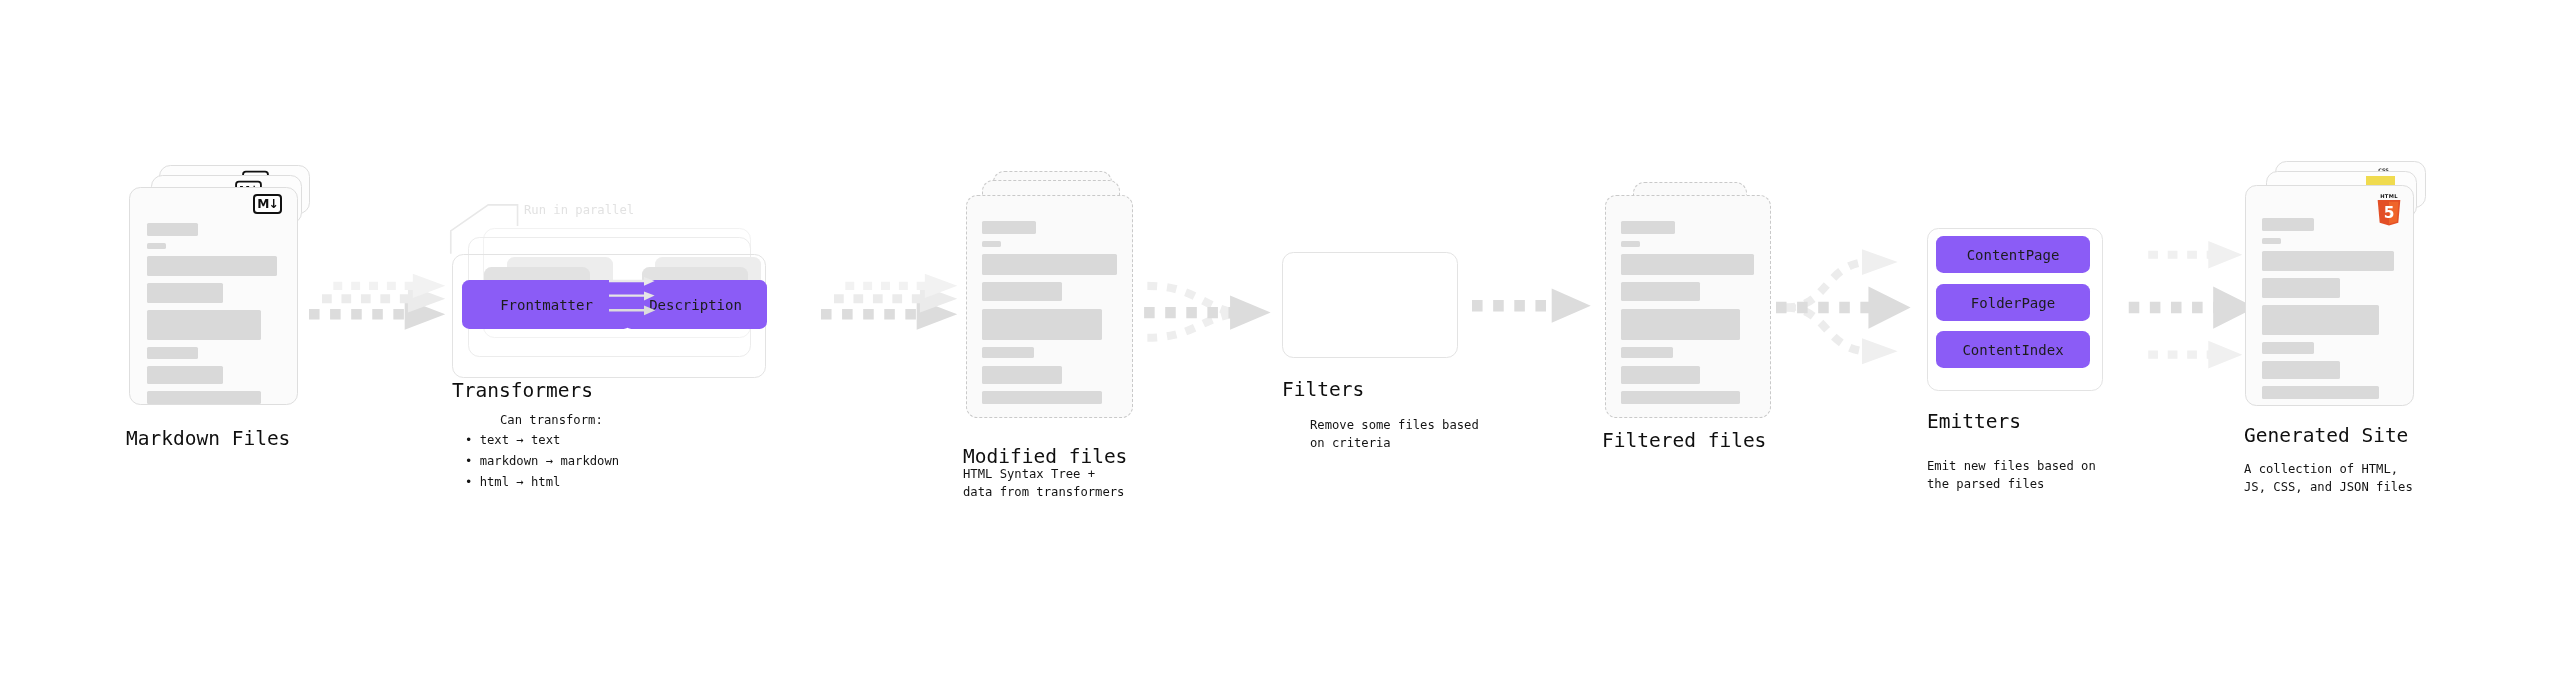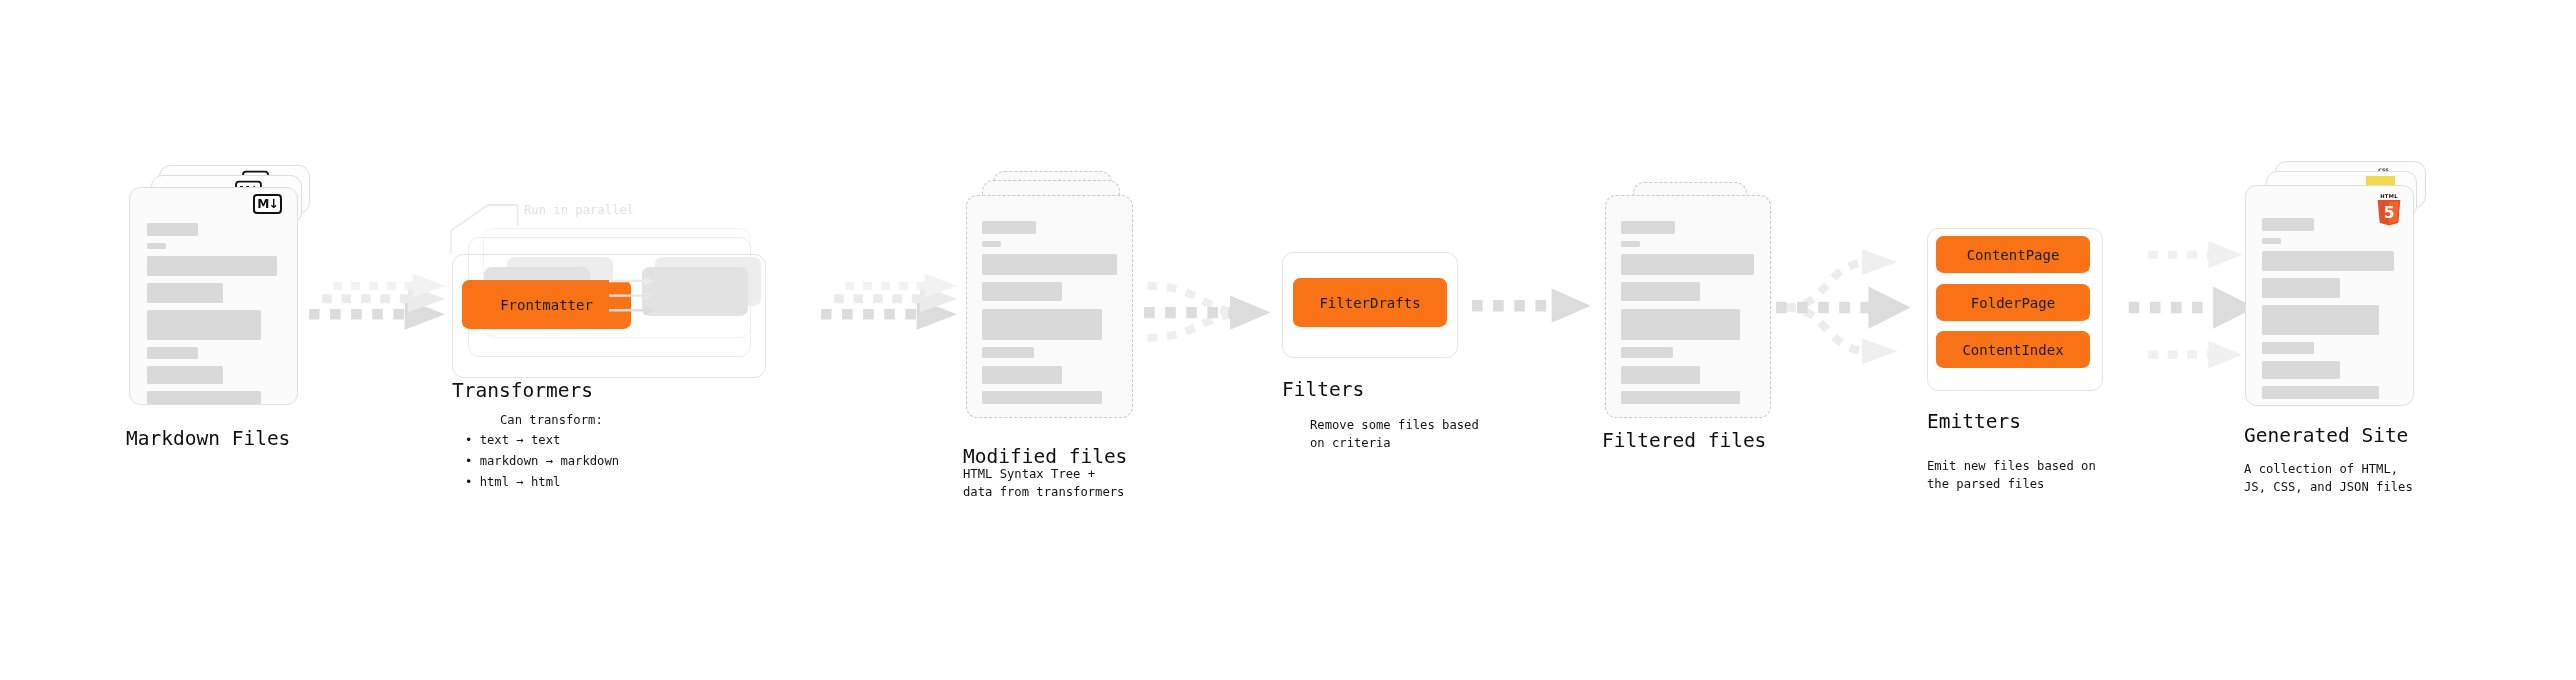--- a/index.html
+++ b/index.html
@@ -48,21 +48,21 @@
     position: absolute;
     border: 1.6px solid #e3e3e3;
     border-radius: 11.4px;
     background: transparent;
   }
   .groupbox.g2 { border-color: #ececec; }
   .groupbox.g3 { border-color: #f2f2f2; }
 
   .chip {
     position: absolute;
-    background: #f97316;
+    background: #8b5cf6;
     border-radius: 7.3px;
     display: flex; align-items: center; justify-content: center;
     font-size: 14px; color: #1c1c1c;
     white-space: nowrap;
     font-family: "DejaVu Sans Mono", "Liberation Mono", monospace;
   }
   .chip.faint1 { background: #e2e2e2; color: transparent; }
   .chip.faint2 { background: #ededed; color: transparent; }
 
   
@@ -138,20 +138,21 @@
   <div class="groupbox g3" style="left:483px; top:228px; width:268px; height:110px;"></div>
   <div class="groupbox g2" style="left:468px; top:237px; width:283px; height:120px;"></div>
   <div class="groupbox" style="left:452px; top:254px; width:314px; height:124px;"></div>
 
   <div class="chip faint2" style="left:507px; top:257px; width:106px; height:49px;"></div>
   <div class="chip faint1" style="left:484px; top:267px; width:106px; height:49px;"></div>
   <div class="chip" style="left:462px; top:280px; width:169px; height:49px;">Frontmatter</div>
 
   <div class="chip faint2" style="left:655px; top:257px; width:106px; height:49px;"></div>
   <div class="chip faint1" style="left:642px; top:267px; width:106px; height:49px;"></div>
+  <div class="chip" style="left:624px; top:280px; width:143px; height:49px;">Description</div>
 
   <svg style="left:609px; top:276px; width:57px; height:49px;" viewBox="0 0 70 60" width="57" height="49">
     <line x1="0" y1="6" x2="44" y2="6" stroke="#eaeaea" stroke-width="3"></line>
     <polygon points="43,1 56,6 43,12" fill="#eaeaea"></polygon>
     <line x1="0" y1="24" x2="44" y2="24" stroke="#e5e5e5" stroke-width="3"></line>
     <polygon points="43,19 56,24 43,30" fill="#e5e5e5"></polygon>
     <line x1="0" y1="42" x2="44" y2="42" stroke="#dcdcdc" stroke-width="3"></line>
     <polygon points="43,36 57,42 43,48" fill="#dcdcdc"></polygon>
   </svg>
 
@@ -190,21 +191,20 @@
 data from transformers</div>
 
   <svg style="left:1144px; top:268px; width:130px; height:73px;" viewBox="0 0 160 90" width="130" height="73">
     <path d="M 4 22 C 60 22 70 46 110 55" fill="none" stroke="#eeeeee" stroke-width="10" stroke-dasharray="12 12"></path>
     <path d="M 4 86 C 60 86 70 62 110 57" fill="none" stroke="#eeeeee" stroke-width="10" stroke-dasharray="12 12"></path>
     <line x1="0" y1="55" x2="108" y2="55" stroke="#dcdcdc" stroke-width="14" stroke-dasharray="13 13"></line>
     <polygon points="106,34 156,55 106,76" fill="#dcdcdc"></polygon>
   </svg>
 
   <div class="groupbox" style="left:1282px; top:252px; width:176px; height:106px; border-radius:11.4px;"></div>
-  <div class="chip" style="left:1293px; top:278px; width:154px; height:49px;">FilterDrafts</div>
   <div class="title" style="left:1282px; top:378px;">Filters</div>
   <div class="subtitle" style="left:1282px; top:416px;margin-left:28px;">Remove some files based
 on criteria</div>
 
   <svg style="left:1472px; top:286px; width:122px; height:41px;" viewBox="0 0 150 50" width="122" height="41">
     <line x1="0" y1="24" x2="100" y2="24" stroke="#dcdcdc" stroke-width="14" stroke-dasharray="13 13"></line>
     <polygon points="98,3 146,24 98,45" fill="#dcdcdc"></polygon>
   </svg>
 
   <div class="stack">

